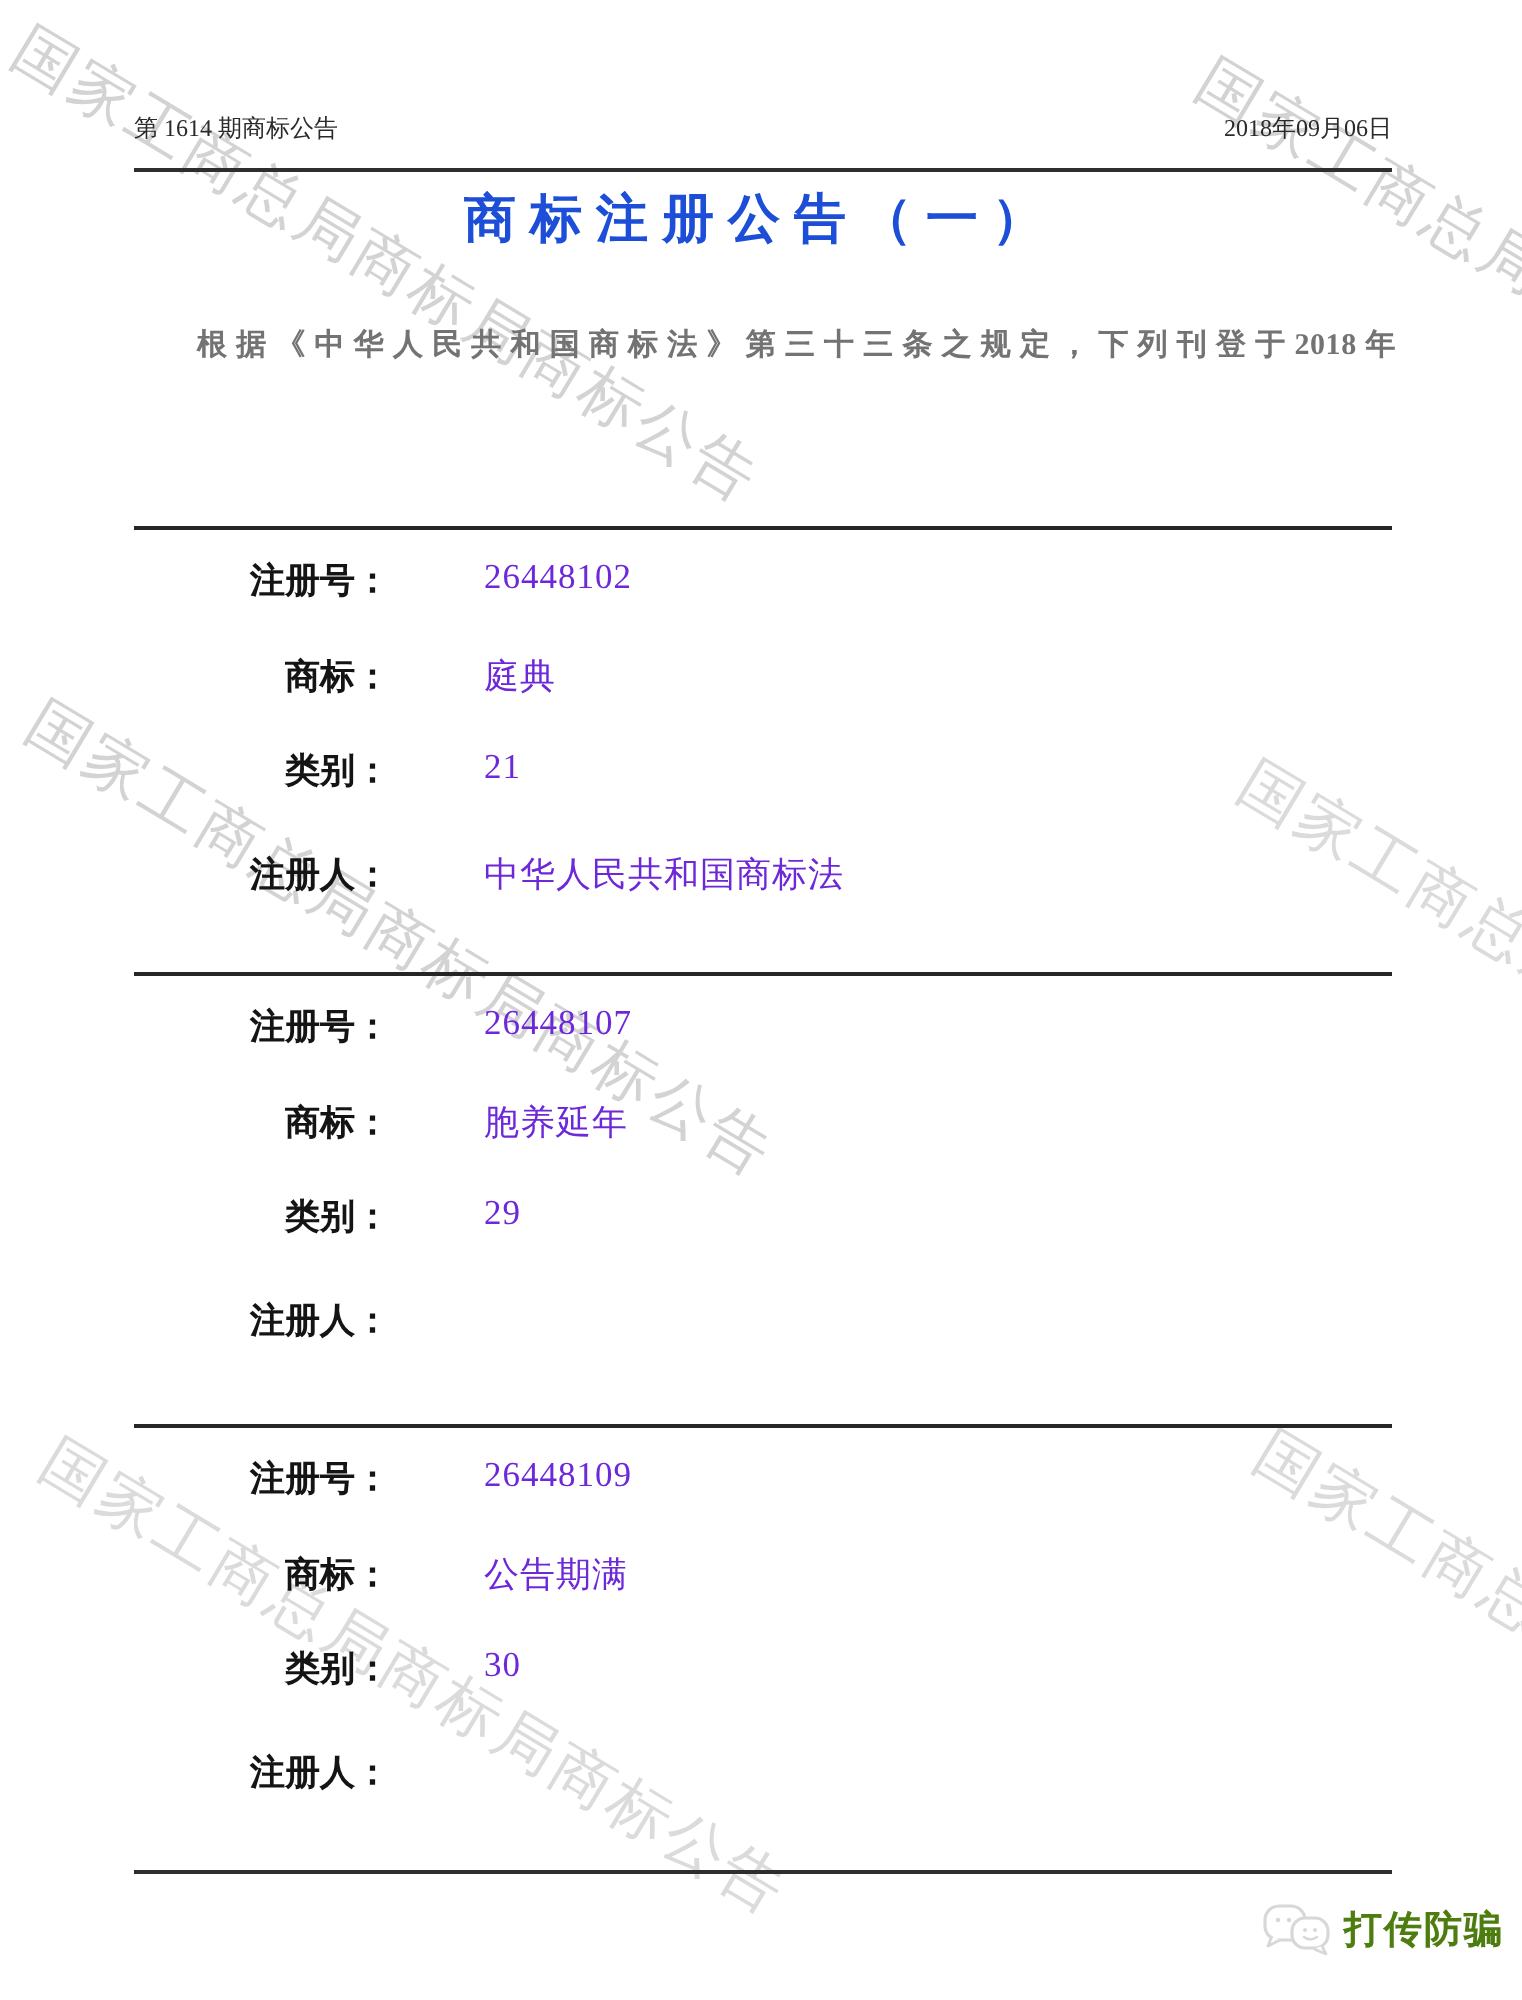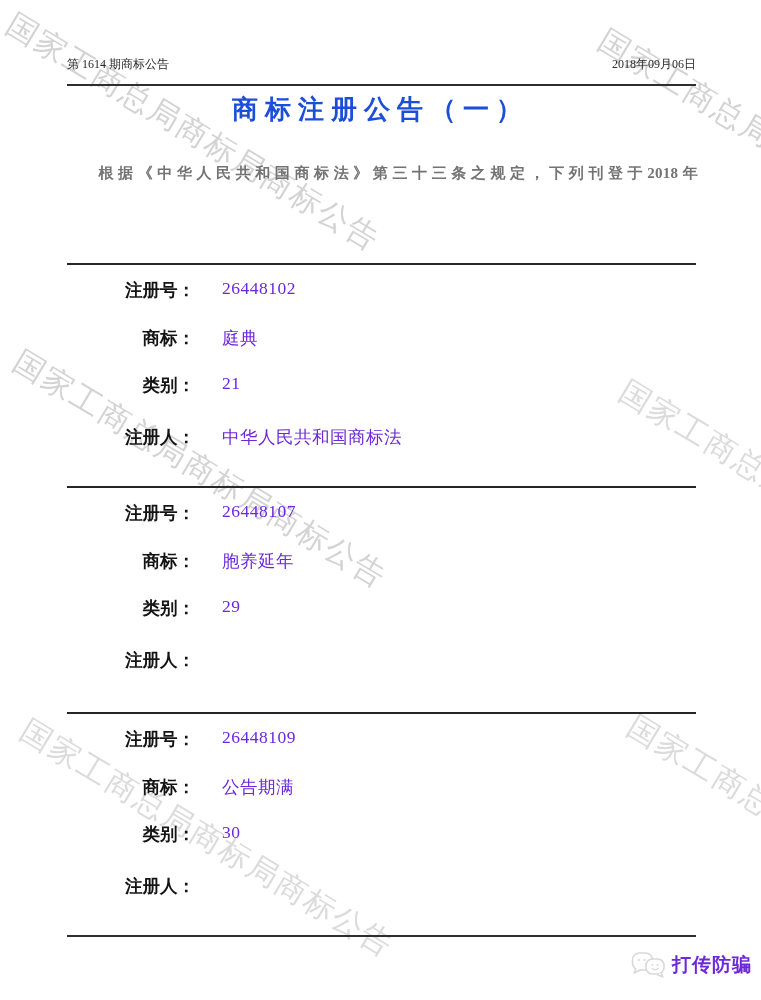--- a/index.html
+++ b/index.html
@@ -56,21 +56,21 @@
   }
   .intro .line{white-space:nowrap;}
   .intro .line.j{text-align:justify;text-align-last:justify;white-space:normal;}
   .intro .indent{text-indent:2.1em;}
 
   
   .entry{
     position:absolute;left:67px;right:65px;
     border-top:2px solid #262626;
   }
-  .entry .row{position:absolute;left:0;right:0;height:22px;display:flex;}
+  .entry .row{position:absolute;left:0;right:0;height:22px;display:flex;gap:20px;}
   .entry .row.r1{top:13px;}
   .entry .row.r2{top:61px;}
   .entry .row.r3{top:108px;}
   .entry .row.r4{top:160px;}
   .lbl{
     display:inline-block;width:128px;text-align:right;
     font-weight:bold;font-size:17.5px;color:#141414;flex:none;
   }
   .val{
     margin-left:27px;font-size:17.5px;color:#6d28d9;letter-spacing:.5px;
@@ -80,21 +80,21 @@
   .entry-3{top:712px;height:223px;}
   .rule-bottom{top:935px;}
 
   
   .footer-brand{
     position:absolute;top:950px;right:9px;
     display:flex;align-items:center;gap:5px;
     color:#d5d5d5;
   }
   .footer-brand .brand-text{
-    font-size:19px;letter-spacing:1px;font-weight:bold;color:#6d28d9;
+    font-size:19px;letter-spacing:1px;font-weight:bold;color:#4d7c0f;
   }
   .bubble-icon{display:block;}
 </style>
 </head>
 <body>
 
 <div class="page">
 
   <div class="wm wm-l1">国家工商总局商标局商标公告</div>
   <div class="wm wm-l2">国家工商总局商标局商标公告</div>

